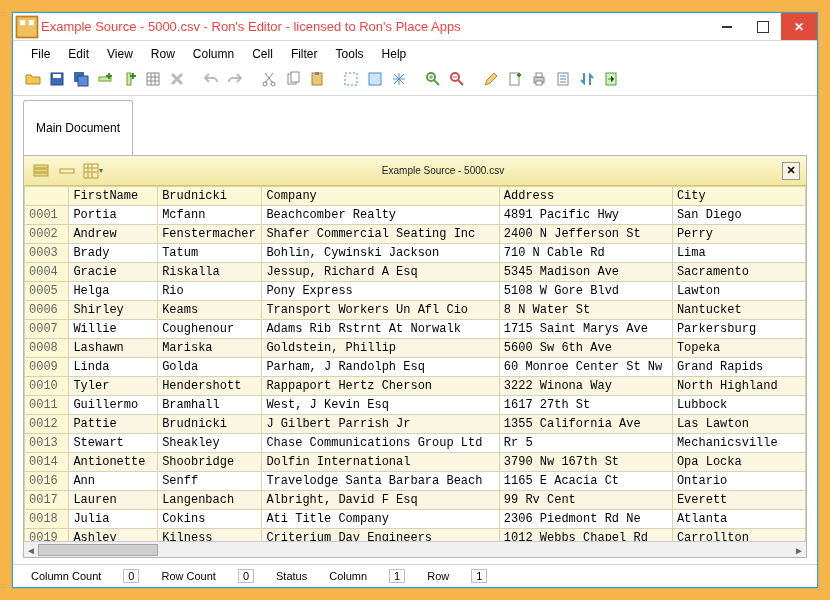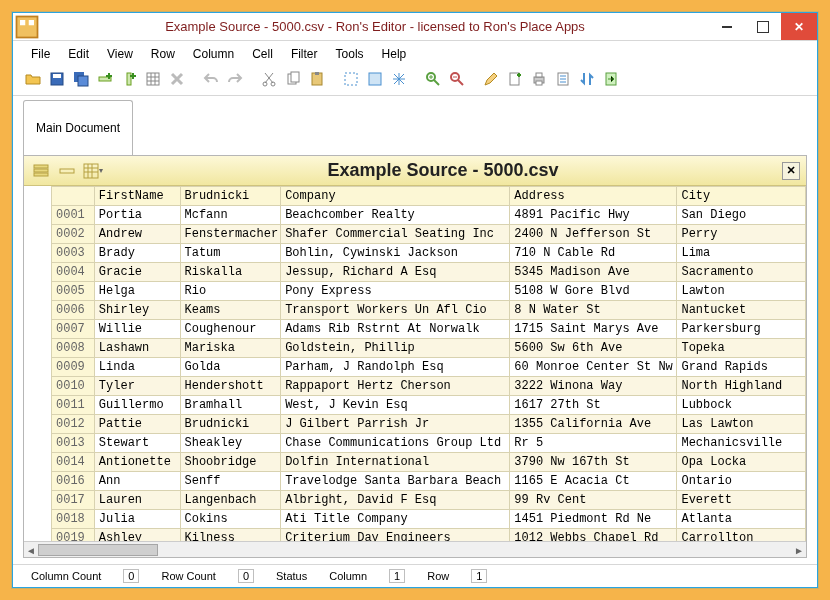--- a/index.html
+++ b/index.html
@@ -28,22 +28,22 @@
   align-items: center;
   border-bottom: 1px solid #d7d7d7;
   position: relative;
 }
 .titlebar .appicon {
   width: 28px; height: 28px; display:flex;align-items:center;justify-content:center;
   color:#e08a2a;
 }
 .titlebar .title {
   flex: 1;
-  text-align: center;
-  color: #7f1d1d;
+  text-align: left;
+  color: #ef4444;
   font-size: 13px;
 }
 .winbtns { display:flex; height:100%; }
 .winbtn {
   width: 36px; height: 100%;
   display:flex;align-items:center;justify-content:center;
   color:#555;
 }
 .winbtn.min::before{content:"";display:block;width:10px;height:2px;background:#333;}
 .winbtn.max::before{content:"";display:block;width:10px;height:10px;border:1px solid #333;}
@@ -80,27 +80,27 @@
 }
 .docheader {
   display:flex; align-items:center; height:30px;
   background: linear-gradient(#fdf8d8,#f1e7a0);
   border-bottom:1px solid #cfc37d;
   padding:0 6px;
 }
 .docheader .left { display:flex; gap:4px; align-items:center;}
 .dhbtn{width:22px;height:22px;display:flex;align-items:center;justify-content:center;}
 .docheader .dtitle {
-  flex:1; text-align:center; font-weight:bold; font-size:18px; color:#222;
+  flex:1; text-align:center; font-weight:normal; font-size:10px; color:#222;
 }
 .closex {
   width:18px;height:18px;border:1px solid #999;background:#f6f3de;
   display:flex;align-items:center;justify-content:center;font-weight:bold;font-size:11px;
 }
-.gridwrap { flex:1; overflow:hidden; position:relative;margin-left:27px;}
+.gridwrap { flex:1; overflow:hidden; position:relative;}
 table.grid {
   border-collapse:collapse; width:100%; table-layout:fixed;
 }
 .grid th, .grid td {
   border:1px solid #d8d2b0; padding:2px 4px; font-size:12px;
   white-space:nowrap; overflow:hidden; text-overflow:clip;
   height:17px; text-align:left;
   font-family: "Consolas","Courier New",monospace;
 }
 .grid thead th {
@@ -492,21 +492,21 @@
               <td>Langenbach</td>
               <td>Albright, David F Esq</td>
               <td>99 Rv Cent</td>
               <td>Everett</td>
             </tr>
             <tr>
               <td class="rownum">0018</td>
               <td>Julia</td>
               <td>Cokins</td>
               <td>Ati Title Company</td>
-              <td>1451 Piedmont Rd Ne</td>
+              <td>2306 Piedmont Rd Ne</td>
               <td>Atlanta</td>
             </tr>
             <tr>
               <td class="rownum">0019</td>
               <td>Ashley</td>
               <td>Kilness</td>
               <td>Criterium Day Engineers</td>
               <td>1012 Webbs Chapel Rd</td>
               <td>Carrollton</td>
             </tr>

